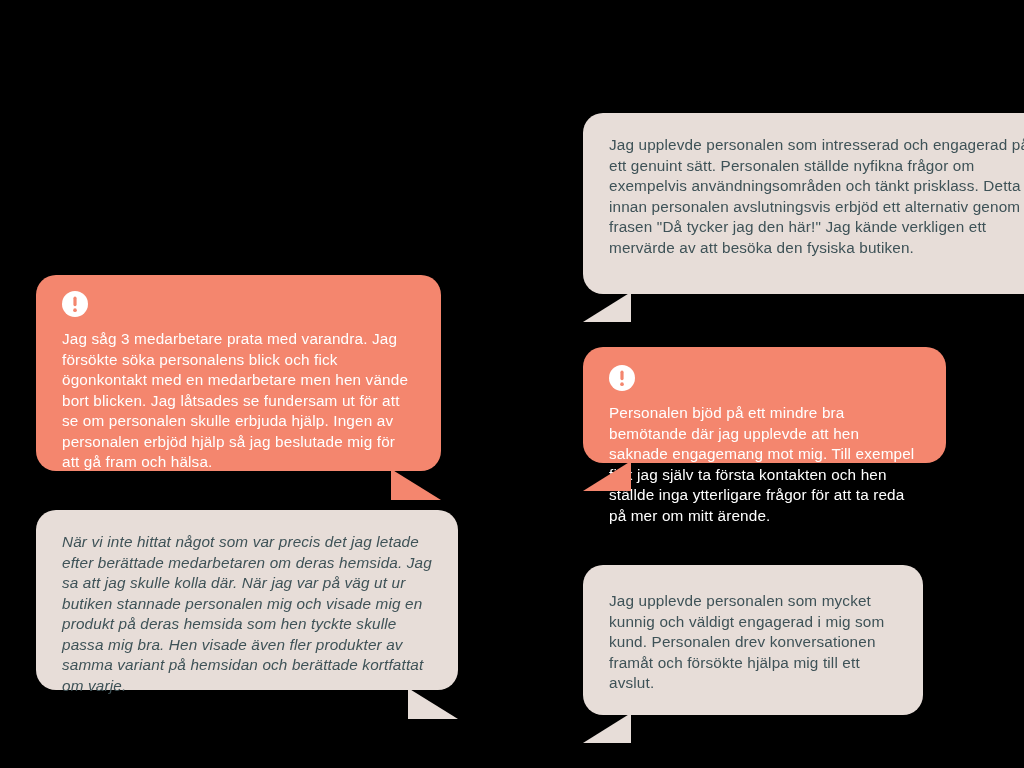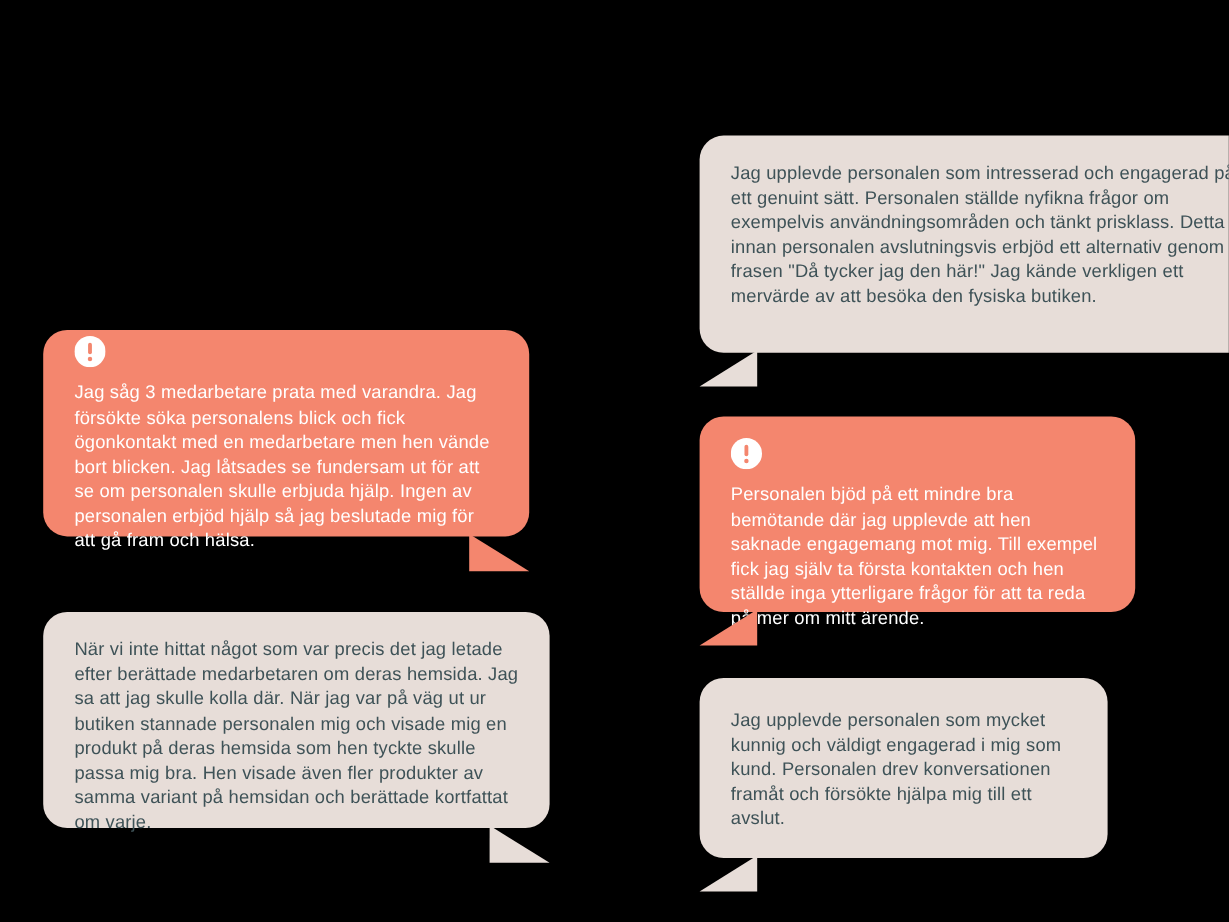--- a/index.html
+++ b/index.html
@@ -78,45 +78,45 @@
 </head>
 <body>
 
 <div class="canvas">
 
   <div class="bubble beige tailwrap-beige" style="left:583px; top:113px; width:484px; height:181px;">
     <div class="body">Jag upplevde personalen som intresserad och engagerad på ett genuint sätt. Personalen ställde nyfikna frågor om exempelvis användningsområden och tänkt prisklass. Detta innan personalen avslutningsvis erbjöd ett alternativ genom frasen "Då tycker jag den här!" Jag kände verkligen ett mervärde av att besöka den fysiska butiken.</div>
     <span class="tail bl"></span>
   </div>
 
-  <div class="bubble coral tailwrap-coral" style="left:36px; top:275px; width:405px; height:172px; padding-top:5px;">
+  <div class="bubble coral tailwrap-coral" style="left:36px; top:275px; width:405px; height:196px; padding-top:16px;">
     <span class="excl-icon">
       <svg width="26" height="26" viewBox="0 0 26 26" aria-hidden="true">
         <circle cx="13" cy="13" r="13" fill="#FFFFFF"></circle>
         <rect x="11.4" y="5.6" width="3.2" height="9.6" rx="1.6" fill="#F4866E"></rect>
         <circle cx="13" cy="19.2" r="1.85" fill="#F4866E"></circle>
       </svg>
     </span>
     <div class="body">Jag såg 3 medarbetare prata med varandra. Jag försökte söka personalens blick och fick ögonkontakt med en medarbetare men hen vände bort blicken. Jag låtsades se fundersam ut för att se om personalen skulle erbjuda hjälp. Ingen av personalen erbjöd hjälp så jag beslutade mig för att gå fram och hälsa.</div>
     <span class="tail br"></span>
   </div>
 
-  <div class="bubble coral tailwrap-coral" style="left:583px; top:347px; width:363px; height:163px; padding-top:18px;">
+  <div class="bubble coral tailwrap-coral" style="left:583px; top:347px; width:363px; height:116px; padding-top:18px;">
     <span class="excl-icon">
       <svg width="26" height="26" viewBox="0 0 26 26" aria-hidden="true">
         <circle cx="13" cy="13" r="13" fill="#FFFFFF"></circle>
         <rect x="11.4" y="5.6" width="3.2" height="9.6" rx="1.6" fill="#F4866E"></rect>
         <circle cx="13" cy="19.2" r="1.85" fill="#F4866E"></circle>
       </svg>
     </span>
     <div class="body">Personalen bjöd på ett mindre bra bemötande där jag upplevde att hen saknade engagemang mot mig. Till exempel fick jag själv ta första kontakten och hen ställde inga ytterligare frågor för att ta reda på mer om mitt ärende.</div>
     <span class="tail bl"></span>
   </div>
 
-  <div class="bubble beige tailwrap-beige" style="left:36px; top:510px; width:422px; height:180px;">
+  <div class="bubble beige tailwrap-beige" style="left:36px; top:510px; width:422px; height:180px;font-style:italic;">
     <div class="body">När vi inte hittat något som var precis det jag letade efter berättade medarbetaren om deras hemsida. Jag sa att jag skulle kolla där. När jag var på väg ut ur butiken stannade personalen mig och visade mig en produkt på deras hemsida som hen tyckte skulle passa mig bra. Hen visade även fler produkter av samma variant på hemsidan och berättade kortfattat om varje.</div>
     <span class="tail br"></span>
   </div>
 
   <div class="bubble beige tailwrap-beige" style="left:583px; top:565px; width:340px; height:150px; padding-top:26px;">
     <div class="body">Jag upplevde personalen som mycket kunnig och väldigt engagerad i mig som kund. Personalen drev konversationen framåt och försökte hjälpa mig till ett avslut.</div>
     <span class="tail bl"></span>
   </div>
 
 </div>

